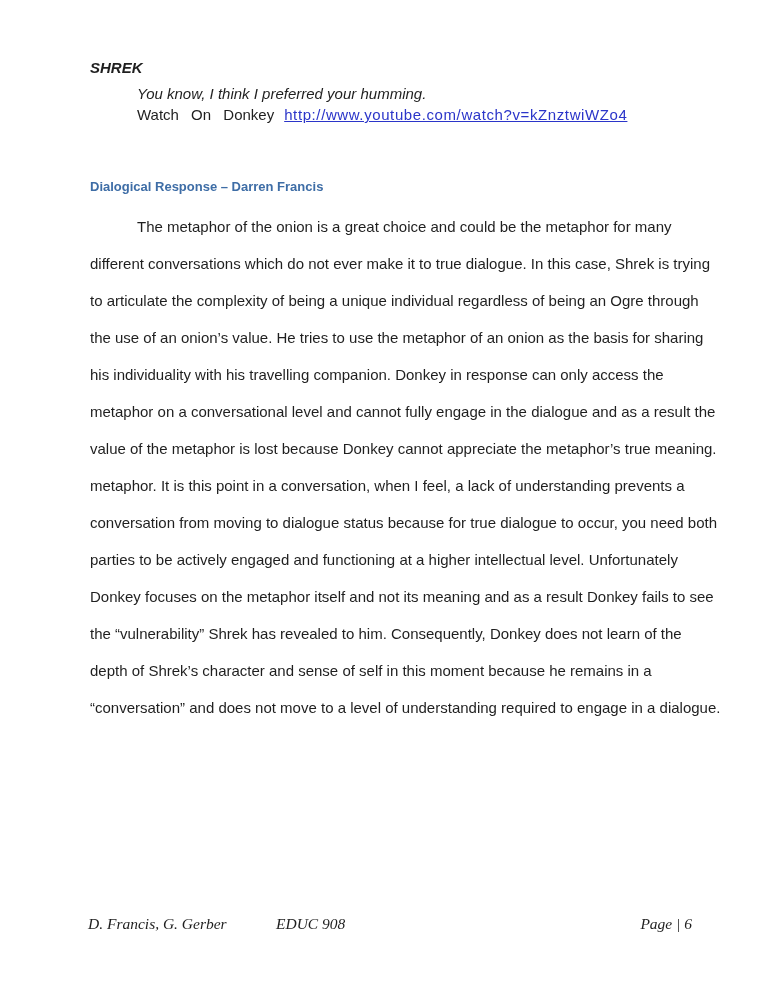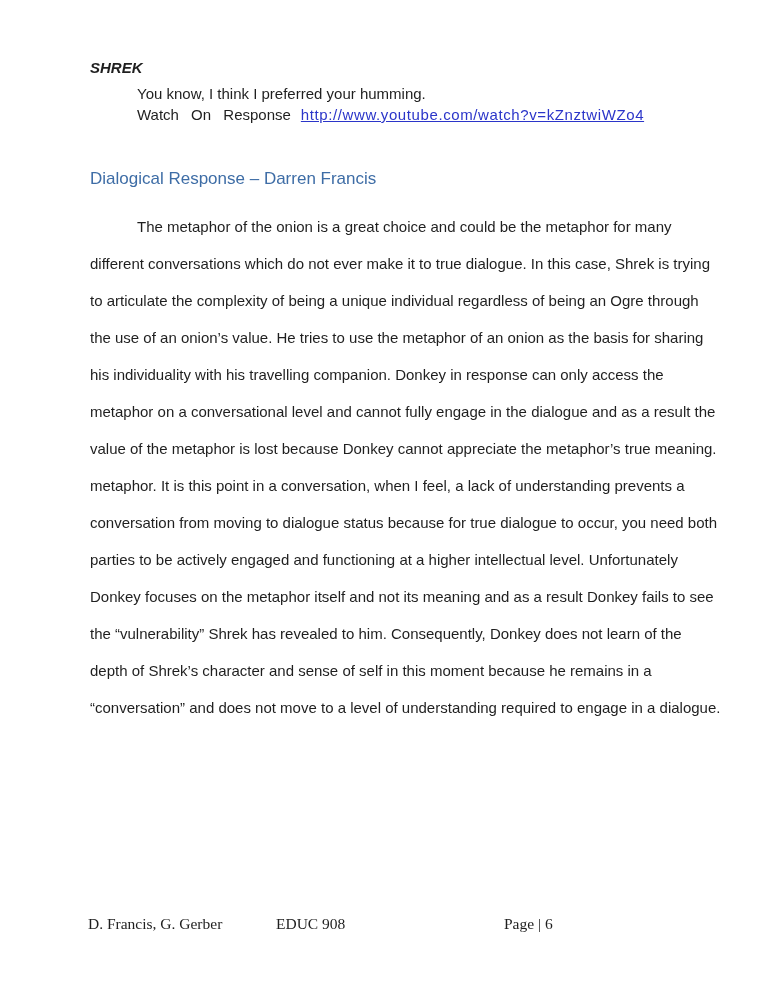--- a/index.html
+++ b/index.html
@@ -27,42 +27,43 @@
     line-height: 20px;
   }
   .character {
     margin-left: 90px;
     font-weight: bold;
     font-style: italic;
   }
   .quote {
     margin-left: 137px;
     margin-top: 6px;
+    font-style: italic;
   }
   .watch-line {
     margin-left: 137px;
     margin-top: 1px;
   }
   .watch-prefix {
     word-spacing: 8px;
     margin-right: 10px;
   }
   .link {
     color: var(--link-color, #2b35c9);
     letter-spacing: 0.6px;
   }
 
   
   .heading {
     position: absolute;
-    top: 169px;
+    top: 179px;
     left: 90px;
     margin: 0;
-    font-size: 17px;
-    font-weight: normal;
+    font-size: 13px;
+    font-weight: bold;
     color: var(--heading-color, #3e6da6);
   }
 
   
   .para {
     position: absolute;
     top: 208px;
     left: 90px;
     width: 606px;
     font-size: 15px;
@@ -80,35 +81,36 @@
   .footer {
     position: absolute;
     top: 915px;
     left: 88px;
     right: 80px;
     display: flex;
     align-items: baseline;
     font-family: "Liberation Serif", serif;
     font-size: 15.5px;
     color: #1f1f1f;
+    font-style: italic;
   }
   .footer-left  { flex: 1; text-align: left; }
   .footer-center{ flex: 1; text-align: left; margin-right: 40px; }
-  .footer-right { flex: 1; }
+  .footer-right { flex: 1; text-align: right; }
 </style>
 </head>
 <body>
 
 <div class="page">
 
   <div class="script-block">
     <div class="character">SHREK</div>
     <div class="quote">You know, I think I preferred your humming.</div>
     <div class="watch-line">
-      <span class="watch-prefix">Watch On Response</span><a class="link" href="#">http://www.youtube.com/watch?v=kZnztwiWZo4</a>
+      <span class="watch-prefix">Watch On Donkey</span><a class="link" href="#">http://www.youtube.com/watch?v=kZnztwiWZo4</a>
     </div>
   </div>
 
   <h1 class="heading">Dialogical Response – Darren Francis</h1>
 
   <div class="para">
       <div class="para-line">The metaphor of the onion is a great choice and could be the metaphor for many</div>
       <div class="para-line">different conversations which do not ever make it to true dialogue. In this case, Shrek is trying</div>
       <div class="para-line">to articulate the complexity of being a unique individual regardless of being an Ogre through</div>
       <div class="para-line">the use of an onion’s value. He tries to use the metaphor of an onion as the basis for sharing</div>

